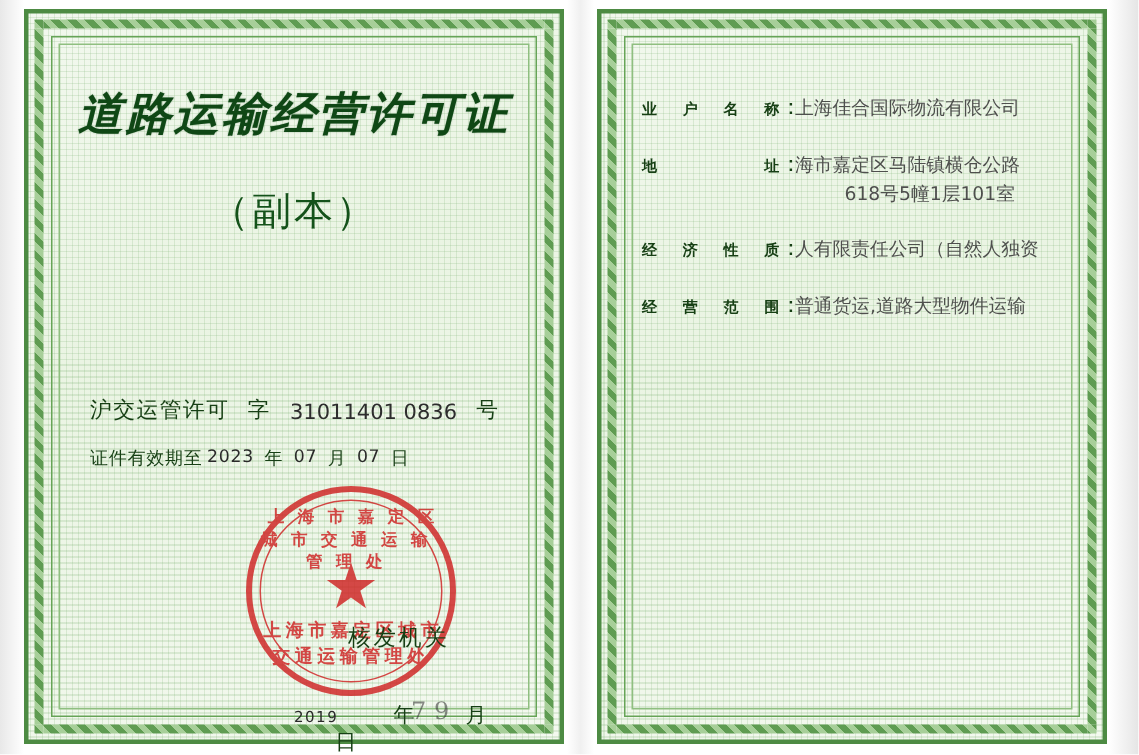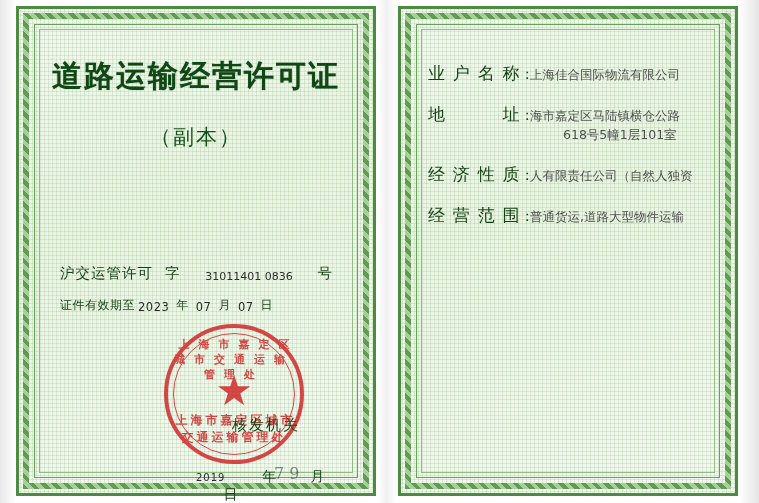--- a/index.html
+++ b/index.html
@@ -98,26 +98,27 @@
   }
   .title {
     text-align: center;
     margin-top: 20px;
     font-family: "DejaVu Serif", serif;
     font-weight: bold;
     font-size: 30px;
     letter-spacing: 2px;
     color: #0f4715;
     text-shadow: 0 0 1px rgba(15,71,21,0.5);
+    font-style: italic;
   }
   .subtitle {
     text-align: center;
     margin-top: 26px;
     font-family: "DejaVu Serif", serif;
-    font-size: 21px;
+    font-size: 26px;
     letter-spacing: 2px;
     color: #14521a;
   }
 
   .fieldblock {
     position: absolute;
     left: 14px;
     right: 14px;
     top: 228px;
   }
@@ -128,35 +129,35 @@
     color: #163f14;
     justify-content: space-between;
   }
   .rowline .lbl {
     font-size: 14.5px;
     letter-spacing: 1px;
     white-space: nowrap;
   }
   .rowline .val {
     flex: 1;
-    font-size: 11px;
+    font-size: 14px;
     text-align: center;
     color: #2d2d2d;
     font-family: "DejaVu Sans", sans-serif;
     padding: 0 4px;
   }
   .rowline .tail {
     font-size: 14.5px;
     white-space: nowrap;
   }
 
   .validrow {
     margin-top: 14px;
     display: flex;
-    align-items: flex-end;
+    align-items: flex-start;
     font-family: "DejaVu Serif", serif;
     color: #163f14;
     font-size: 12px;
     letter-spacing: 0.5px;
   }
   .validrow .v {
     font-family: "DejaVu Sans", sans-serif;
     color: #2a2a2a;
     padding: 0 3px;
     font-size: 11.5px;
@@ -255,24 +256,25 @@
   .frow {
     display: flex;
     align-items: baseline;
     margin-bottom: 18px;
     font-family: "DejaVu Serif", serif;
     color: #163f14;
   }
   .frow .flabel {
     width: 92px;
     flex: none;
-    font-size: 17px;
+    font-size: 10px;
     letter-spacing: 0.5px;
     text-align: justify;
     text-align-last: justify;
+    font-weight: bold;
   }
   .frow .fcolon {
     width: 10px;
     flex: none;
     font-size: 14.5px;
   }
   .frow .fvalue {
     flex: 1;
     font-family: "DejaVu Sans", sans-serif;
     font-size: 12.5px;

